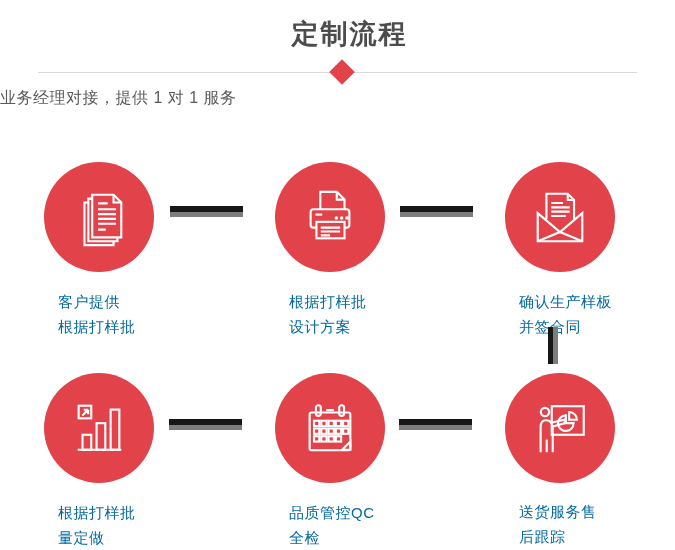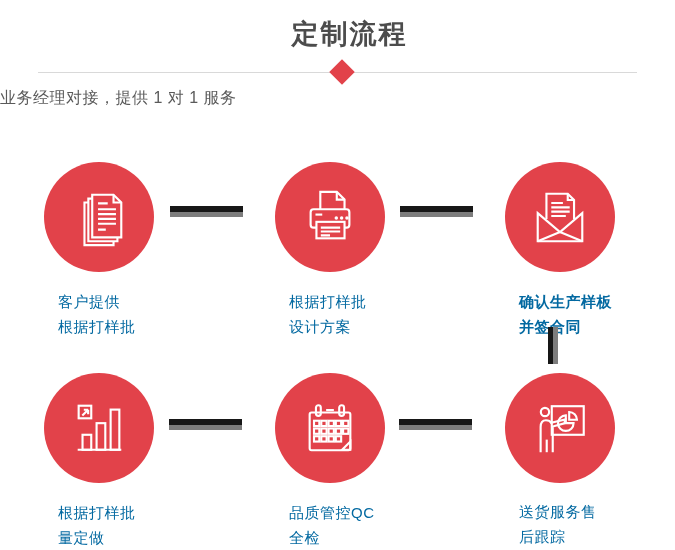--- a/index.html
+++ b/index.html
@@ -69,21 +69,21 @@
         <rect class="icon-fill-red" x="18" y="37" width="29" height="17"></rect>
         <path class="icon-stroke" stroke-width="2" d="M22.5 43 H42.5 M22.5 47 H42.5 M22.5 51 H32"></path>
       </svg>
     </div>
     <div class="label">
       <span>根据打样批</span><br>
       <span>设计方案</span>
     </div>
   </div>
 
-  <div class="step" style="left:475px;top:162px;font-weight:bold;">
+  <div class="step" style="left:475px;top:162px;">
     <div class="circle">
       <svg width="62" height="62" viewBox="0 0 64 64">
         <path class="icon-fill-red" d="M18 34 V8 H40 L46.5 14.5 V34"></path>
         <path class="icon-stroke" d="M40 8 V14.5 H46.5"></path>
         <path class="icon-stroke" stroke-width="2" d="M23 17.5 H35 M23 22 H42 M23 26.5 H42 M23 31 H38"></path>
         <path class="icon-fill-red" d="M9 28 L32 47.5 L55 28 V57 H9 Z"></path>
         <path class="icon-stroke" d="M9 57 L32 47.5 M55 57 L32 47.5"></path>
       </svg>
     </div>
     <div class="label">

